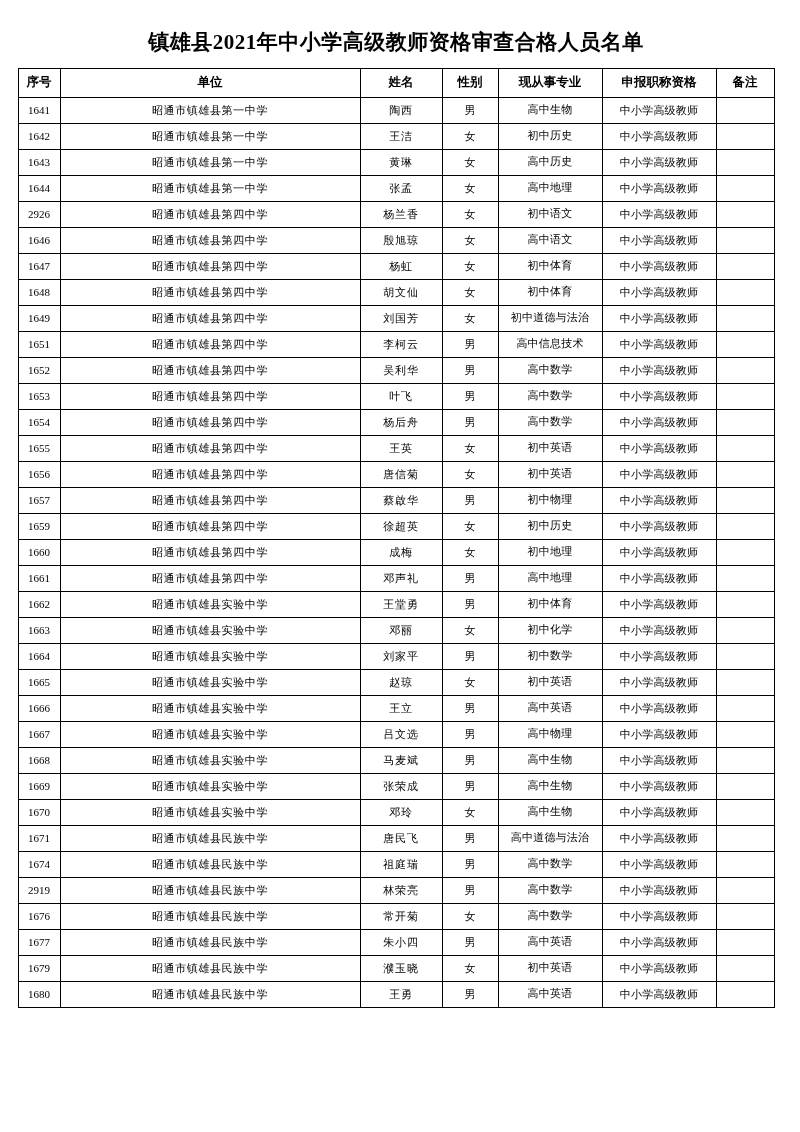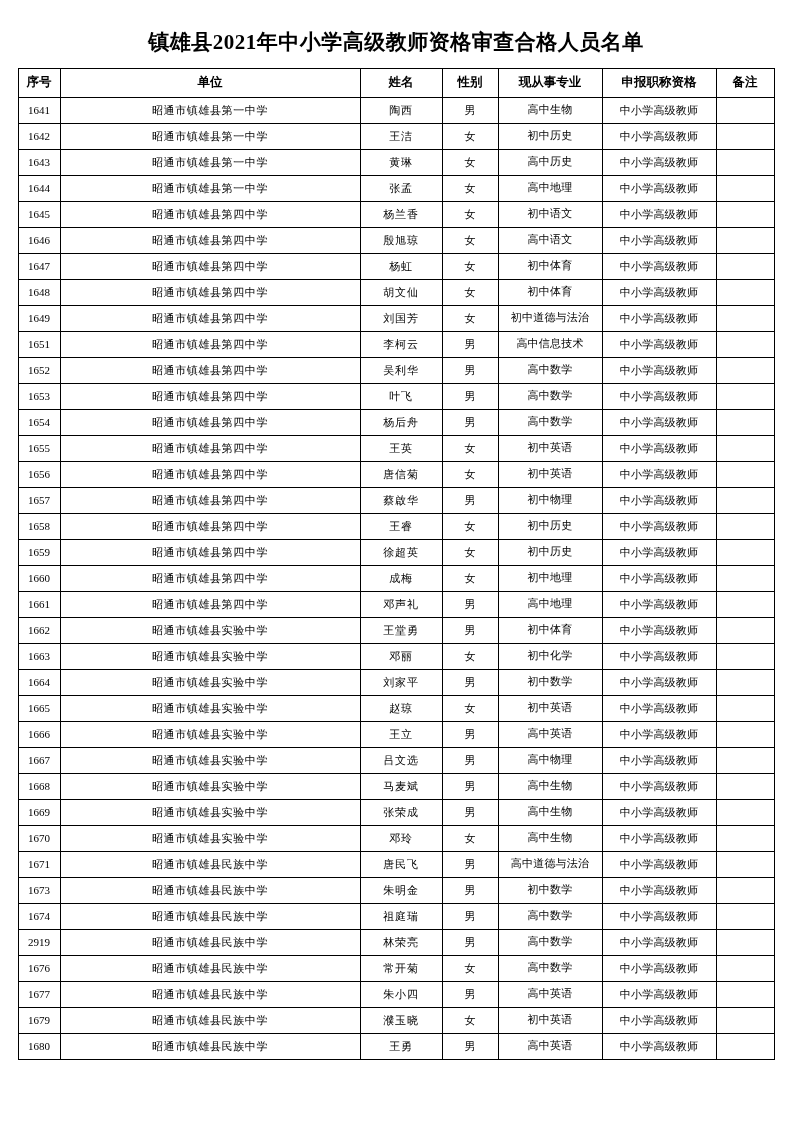--- a/index.html
+++ b/index.html
@@ -125,21 +125,21 @@
         <tr>
           <td class="cell-no">1644</td>
           <td class="cell-unit">昭通市镇雄县第一中学</td>
           <td class="cell-name">张孟</td>
           <td class="cell-sex">女</td>
           <td class="cell-major">高中地理</td>
           <td class="cell-qual">中小学高级教师</td>
           <td class="cell-note"></td>
         </tr>
         <tr>
-          <td class="cell-no">1645</td>
+          <td class="cell-no">2926</td>
           <td class="cell-unit">昭通市镇雄县第四中学</td>
           <td class="cell-name">杨兰香</td>
           <td class="cell-sex">女</td>
           <td class="cell-major">初中语文</td>
           <td class="cell-qual">中小学高级教师</td>
           <td class="cell-note"></td>
         </tr>
         <tr>
           <td class="cell-no">1646</td>
           <td class="cell-unit">昭通市镇雄县第四中学</td>
@@ -233,38 +233,29 @@
         <tr>
           <td class="cell-no">1657</td>
           <td class="cell-unit">昭通市镇雄县第四中学</td>
           <td class="cell-name">蔡啟华</td>
           <td class="cell-sex">男</td>
           <td class="cell-major">初中物理</td>
           <td class="cell-qual">中小学高级教师</td>
           <td class="cell-note"></td>
         </tr>
         <tr>
-          <td class="cell-no">1658</td>
-          <td class="cell-unit">昭通市镇雄县第四中学</td>
-          <td class="cell-name">王睿</td>
+          <td class="cell-no">1659</td>
+          <td class="cell-unit">昭通市镇雄县第四中学</td>
+          <td class="cell-name">徐超英</td>
           <td class="cell-sex">女</td>
           <td class="cell-major">初中历史</td>
           <td class="cell-qual">中小学高级教师</td>
           <td class="cell-note"></td>
         </tr>
         <tr>
-          <td class="cell-no">1659</td>
-          <td class="cell-unit">昭通市镇雄县第四中学</td>
-          <td class="cell-name">徐超英</td>
-          <td class="cell-sex">女</td>
-          <td class="cell-major">初中历史</td>
-          <td class="cell-qual">中小学高级教师</td>
-          <td class="cell-note"></td>
-        </tr>
-        <tr>
           <td class="cell-no">1660</td>
           <td class="cell-unit">昭通市镇雄县第四中学</td>
           <td class="cell-name">成梅</td>
           <td class="cell-sex">女</td>
           <td class="cell-major">初中地理</td>
           <td class="cell-qual">中小学高级教师</td>
           <td class="cell-note"></td>
         </tr>
         <tr>
           <td class="cell-no">1661</td>
@@ -355,29 +346,20 @@
           <td class="cell-major">高中生物</td>
           <td class="cell-qual">中小学高级教师</td>
           <td class="cell-note"></td>
         </tr>
         <tr>
           <td class="cell-no">1671</td>
           <td class="cell-unit">昭通市镇雄县民族中学</td>
           <td class="cell-name">唐民飞</td>
           <td class="cell-sex">男</td>
           <td class="cell-major">高中道德与法治</td>
-          <td class="cell-qual">中小学高级教师</td>
-          <td class="cell-note"></td>
-        </tr>
-        <tr>
-          <td class="cell-no">1673</td>
-          <td class="cell-unit">昭通市镇雄县民族中学</td>
-          <td class="cell-name">朱明金</td>
-          <td class="cell-sex">男</td>
-          <td class="cell-major">初中数学</td>
           <td class="cell-qual">中小学高级教师</td>
           <td class="cell-note"></td>
         </tr>
         <tr>
           <td class="cell-no">1674</td>
           <td class="cell-unit">昭通市镇雄县民族中学</td>
           <td class="cell-name">祖庭瑞</td>
           <td class="cell-sex">男</td>
           <td class="cell-major">高中数学</td>
           <td class="cell-qual">中小学高级教师</td>

